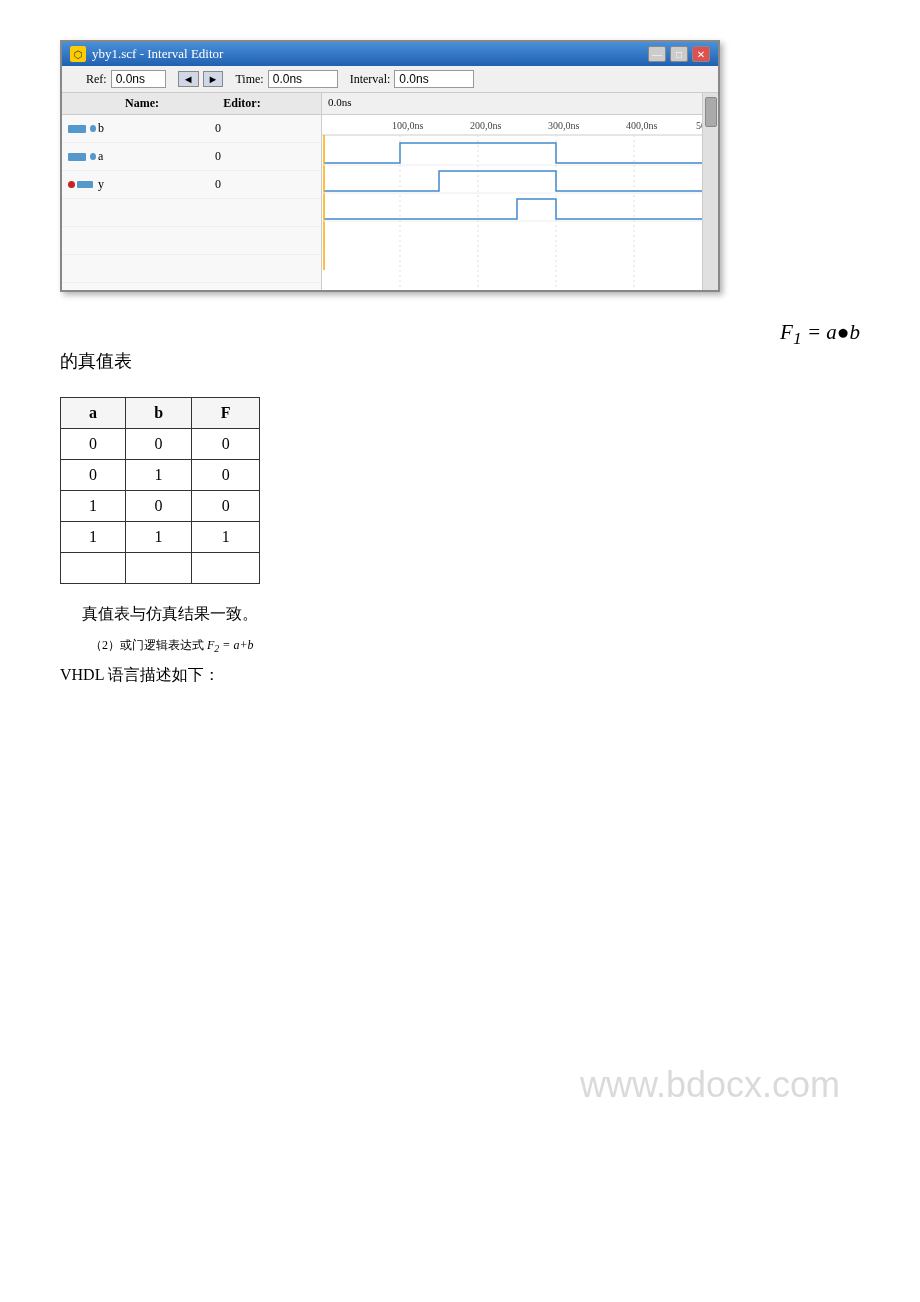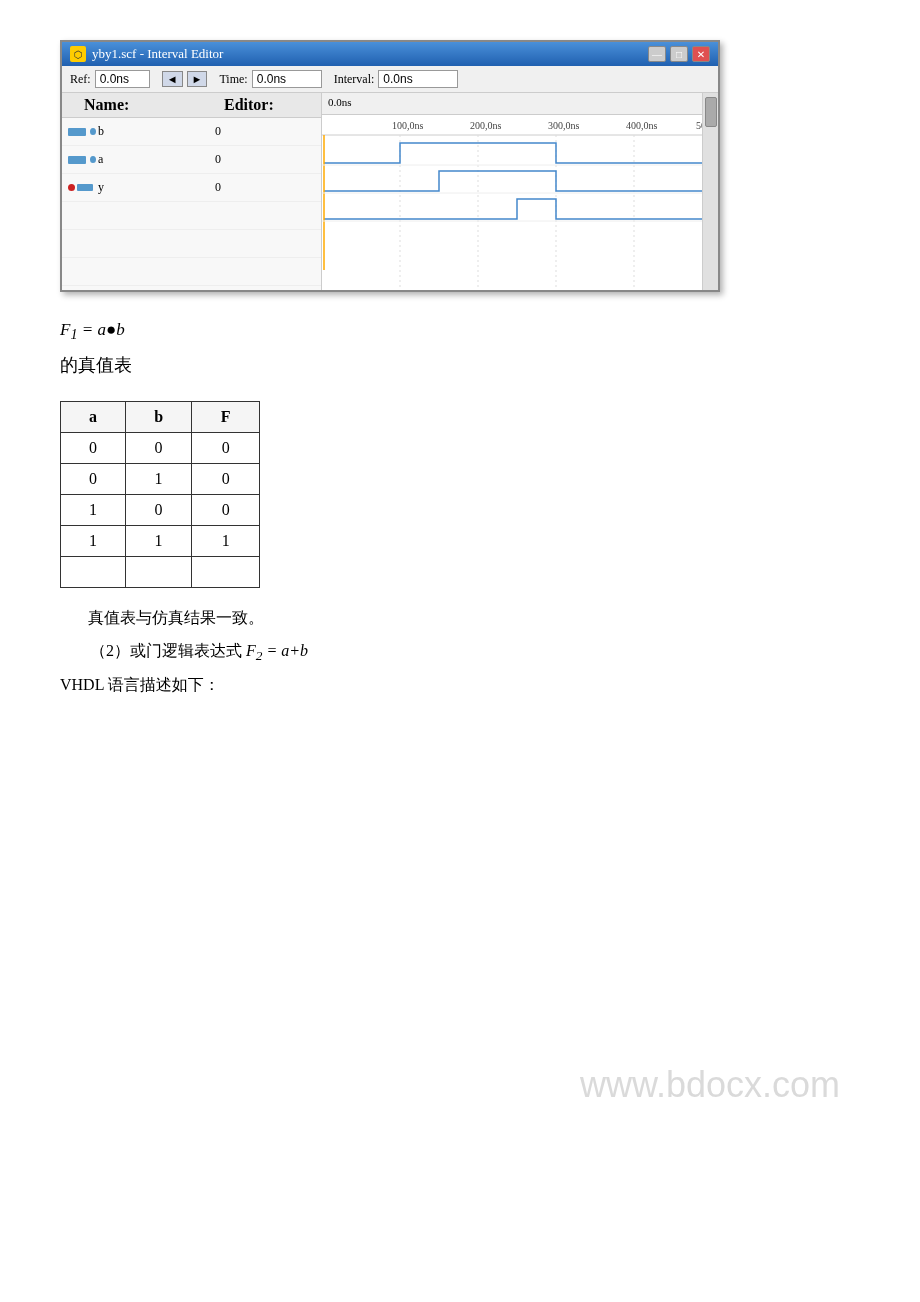--- a/index.html
+++ b/index.html
@@ -59,21 +59,21 @@
       align-items: center;
       justify-content: center;
       cursor: pointer;
     }
     .title-btn.close { background: #e05050; color: white; }
 
     
     .toolbar-row {
       background: #f0f0f0;
       border-bottom: 1px solid #ccc;
-      padding: 4px 8px;
+      padding: 4px 24px;
       display: flex;
       align-items: center;
       gap: 12px;
       font-size: 12px;
     }
     .toolbar-field {
       display: flex;
       align-items: center;
       gap: 4px;
     }
@@ -92,23 +92,24 @@
       cursor: pointer;
     }
     .signal-panel {
       width: 260px;
       border-right: 1px solid #ccc;
       background: #f8f8f8;
     }
     .signal-header {
       display: flex;
       border-bottom: 1px solid #ccc;
-      font-size: 16px;
-      padding: 3px 22px;
+      font-size: 12px;
+      padding: 3px 10px;
       background: #e8e8e8;
+      text-align: center;
     }
     .signal-header .name-col { width: 140px; font-weight: bold; }
     .signal-header .val-col { width: 60px; font-weight: bold; }
 
     .signal-row {
       display: flex;
       align-items: center;
       border-bottom: 1px solid #eee;
       height: 28px;
       font-size: 12px;
@@ -146,24 +147,24 @@
       margin-top: 4px;
       border-radius: 2px;
     }
 
     
     .content-area {
       margin-top: 10px;
     }
 
     .formula-text {
-      font-size: 17px;
+      font-size: 21px;
       font-style: italic;
-      margin-bottom: 10px;
       font-family: "Times New Roman", serif;
+      text-align: right;
     }
 
     .section-text {
       font-size: 18px;
       margin-bottom: 24px;
     }
 
     
     .truth-table {
       border-collapse: collapse;
@@ -177,25 +178,25 @@
       font-size: 16px;
     }
     .truth-table th {
       background: #f5f5f5;
       font-weight: bold;
     }
 
     .conclusion-text {
       font-size: 16px;
       margin-bottom: 12px;
-      margin-left: 28px;
+      margin-left: 22px;
     }
 
     .or-formula-line {
-      font-size: 16px;
+      font-size: 12px;
       margin-bottom: 10px;
       margin-left: 30px;
     }
 
     .vhdl-line {
       font-size: 16px;
       margin-bottom: 20px;
     }
 
     

